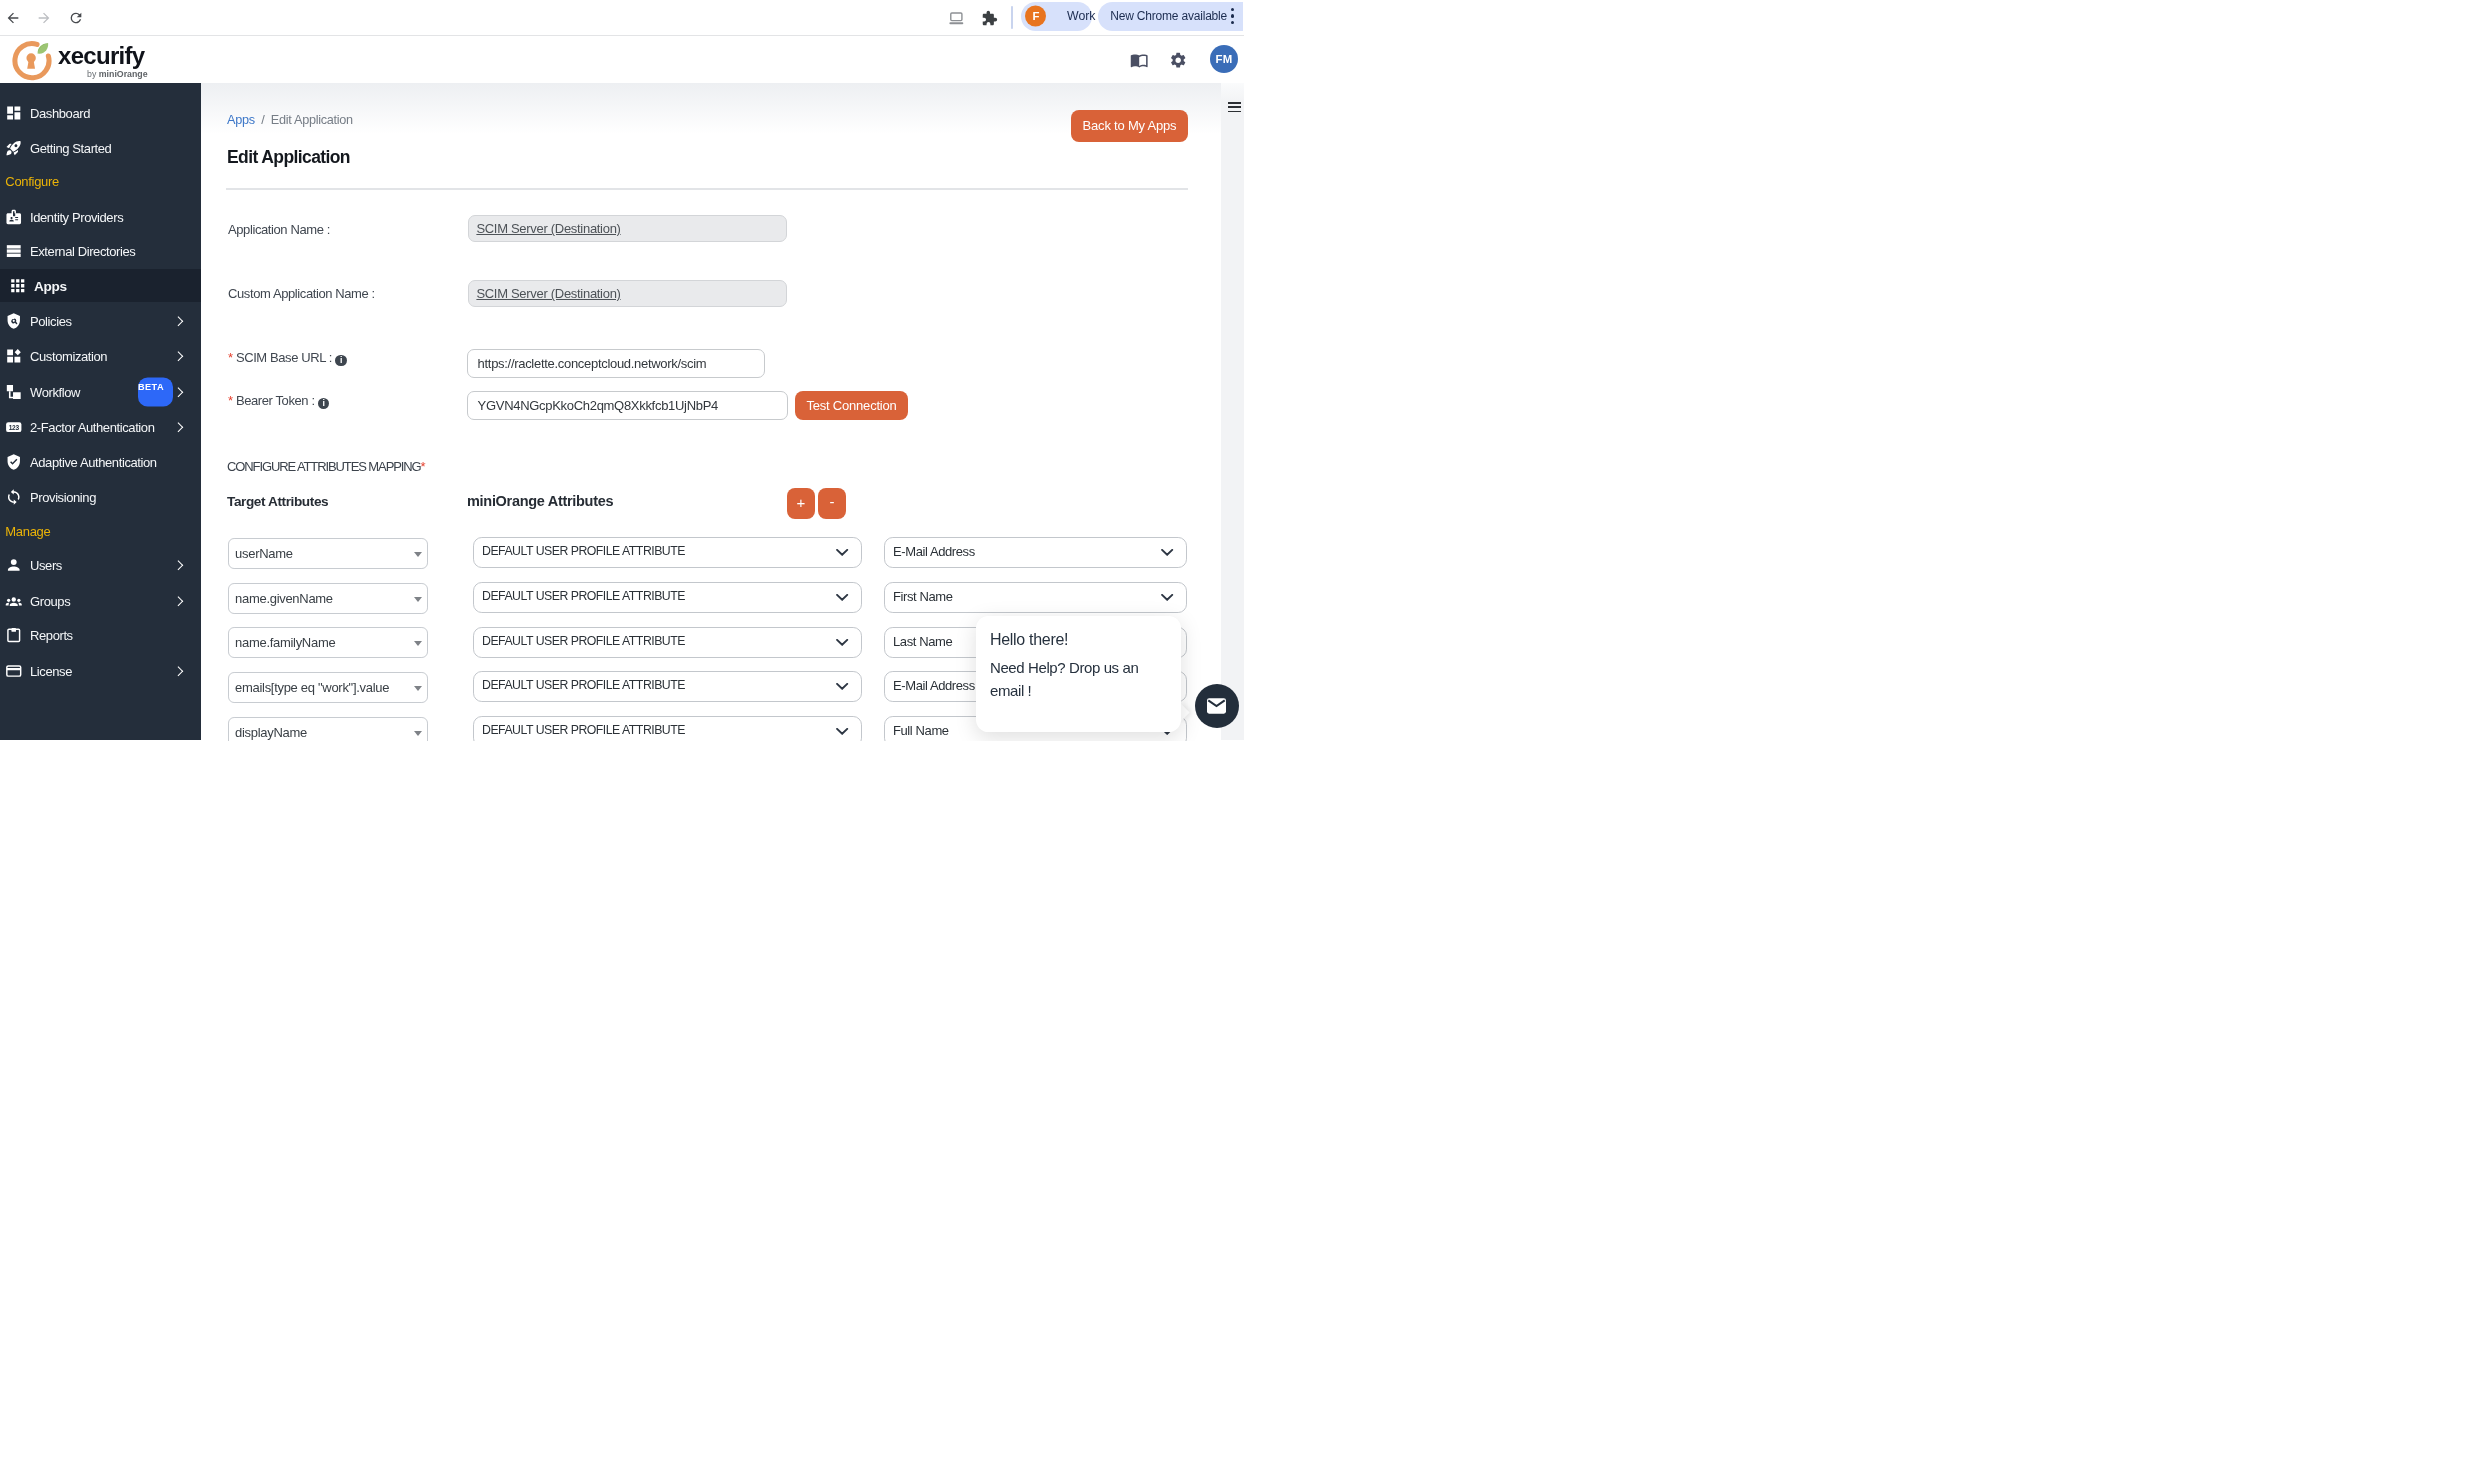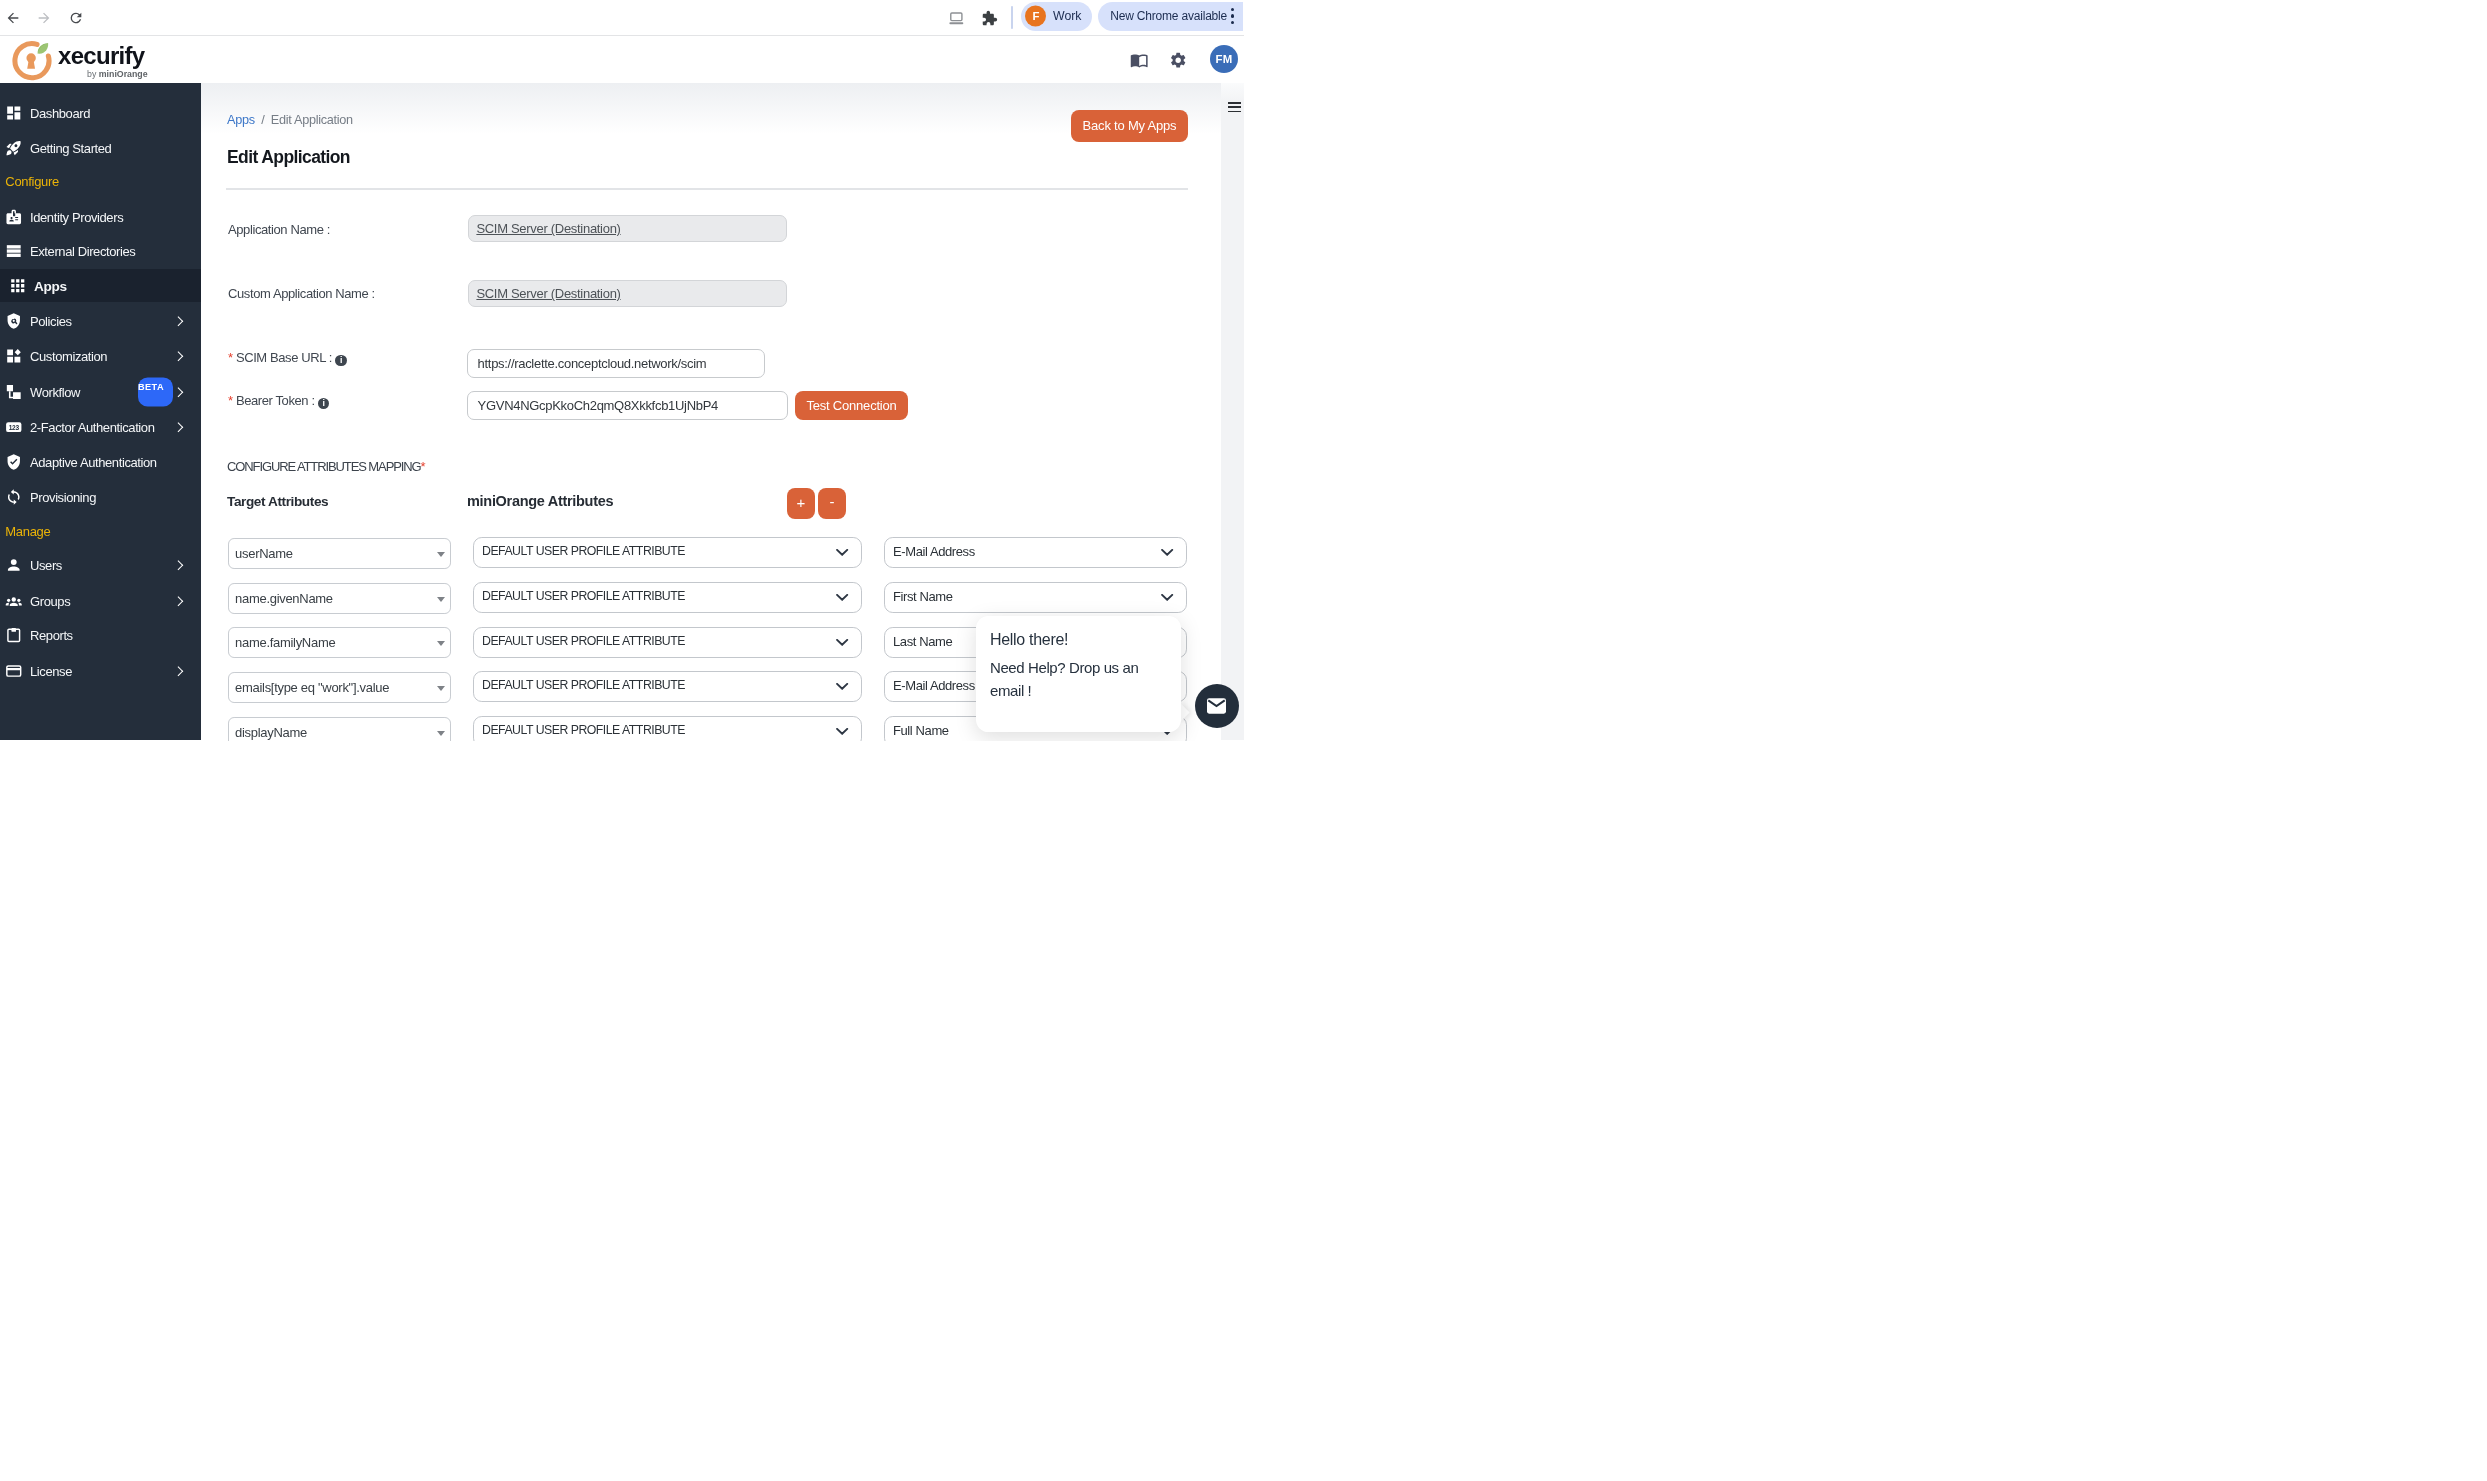--- a/index.html
+++ b/index.html
@@ -6,21 +6,21 @@
 html,body { width:1244px; height:741px; overflow:hidden; font-family:"Liberation Sans", sans-serif; background:#fff; }
 #page { position:relative; width:1244px; height:741px; }
 .abs { position:absolute; }
 
 
 #chrome { position:absolute; left:0; top:0; width:1244px; height:36px; background:#fff; border-bottom:0.9px solid #e3e4e6; }
 #omnibox { position:absolute; left:98px; top:0.9px; width:836px; height:33px; border:1.8px solid #2e6be0; border-radius:16.7px; background:#fff; }
 .urltext { position:absolute; left:33px; top:5.7px; font-size:13px; color:#1c1e21; letter-spacing:-0.1px; }
 .navic { position:absolute; top:9.6px; }
 #chip1, #chip2 { position:absolute; top:1.8px; height:29px; background:#d7e1fb; border-radius:15px; }
-.chiptxt { font-size:12.3px; color:#1c2c50; }
+.chiptxt { font-size:12.3px; color:#1c2c50;margin-left:14px; }
 
 
 #apphead { position:absolute; left:0; top:37px; width:1244px; height:46px; background:#fff; }
 
 
 #sidebar { position:absolute; left:0; top:83px; width:201px; height:657px; background:#242e3b; color:#f4f6f8; }
 .mitem { position:absolute; left:0; width:201px; height:35px; }
 .mico { position:absolute; left:5.3px; top:50%; transform:translateY(-50%); width:17.5px; height:17.5px; }
 .mtxt { position:absolute; left:30px; top:50%; transform:translateY(-50%); font-size:13px; letter-spacing:-0.4px; white-space:nowrap; }
 .mlabel { position:absolute; left:5.3px; color:#eab308; font-size:13px; letter-spacing:-0.3px; }
@@ -31,21 +31,21 @@
 #main { position:absolute; left:201px; top:83px; width:1020px; height:657px; background:#fff; }
 #main:before { content:""; position:absolute; left:0; top:0; width:100%; height:51px; background:linear-gradient(180deg,#edeff2 0%, rgba(255,255,255,0) 100%); }
 #strip { position:absolute; left:1221px; top:83px; width:23px; height:657px; background:linear-gradient(180deg,#fafbfc 0px,#f2f3f5 19px); }
 
 .btn { background:#d96238; color:#fff; border-radius:8px; text-align:center; }
 
 
 .flabel { position:absolute; font-size:13px; letter-spacing:-0.4px; color:#404750; white-space:nowrap; }
 .ginput { position:absolute; background:#e9eaec; border:0.9px solid #d3d5d8; border-radius:7px; font-size:13px; letter-spacing:-0.3px; color:#4d5257; line-height:25.4px; padding-left:7.4px;text-decoration:underline; }
 .winput { position:absolute; background:#fff; border:0.9px solid #c7cacd; border-radius:7px; font-size:13px; letter-spacing:-0.3px; color:#33383d; line-height:27px; padding-left:9.6px; }
-.sel1 { position:absolute; width:223px; height:31px; background:#fff; border:0.9px solid #c8ccd1; border-radius:6.1px; font-size:13px; letter-spacing:-0.3px; color:#3a4046; line-height:30px; padding-left:6.1px; }
+.sel1 { position:absolute; width:200px; height:31px; background:#fff; border:0.9px solid #c8ccd1; border-radius:6.1px; font-size:13px; letter-spacing:-0.3px; color:#3a4046; line-height:30px; padding-left:6.1px; }
 .sel2 { position:absolute; background:#fff; border:0.9px solid #c3c7cc; border-radius:8.8px; font-size:12.3px; letter-spacing:-0.5px; color:#2b3137; line-height:27px; padding-left:8px; height:31px; }
 .c3 { font-size:13px !important; letter-spacing:-0.4px !important; }
 .caret { position:absolute; width:0; height:0; border-left:4.4px solid transparent; border-right:4.4px solid transparent; border-top:5.3px solid #7e8287; top:13px; }
 .chev2 { position:absolute; width:12.3px; height:7px; top:11.4px; }
 .red { color:#e5402e; }
 </style>
 </head>
 <body>
 <div id="page">
   <div id="chrome">

